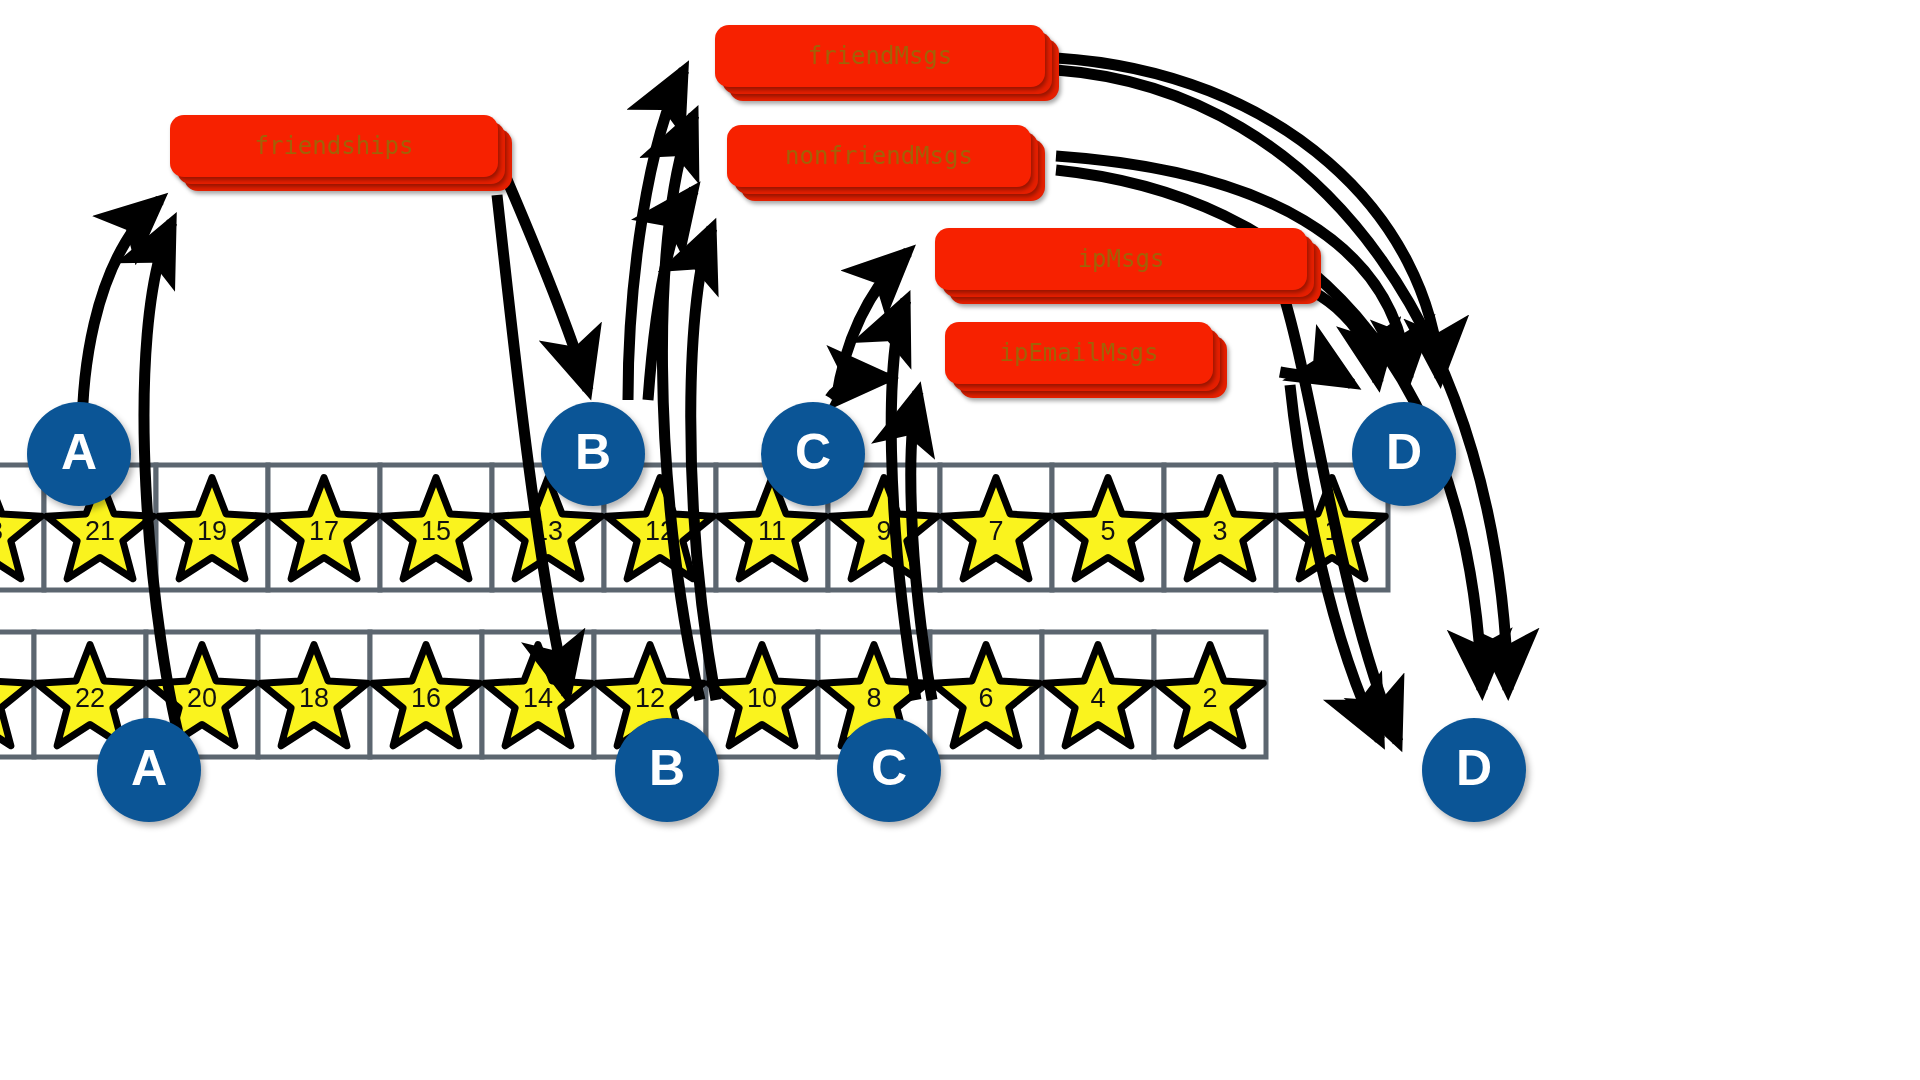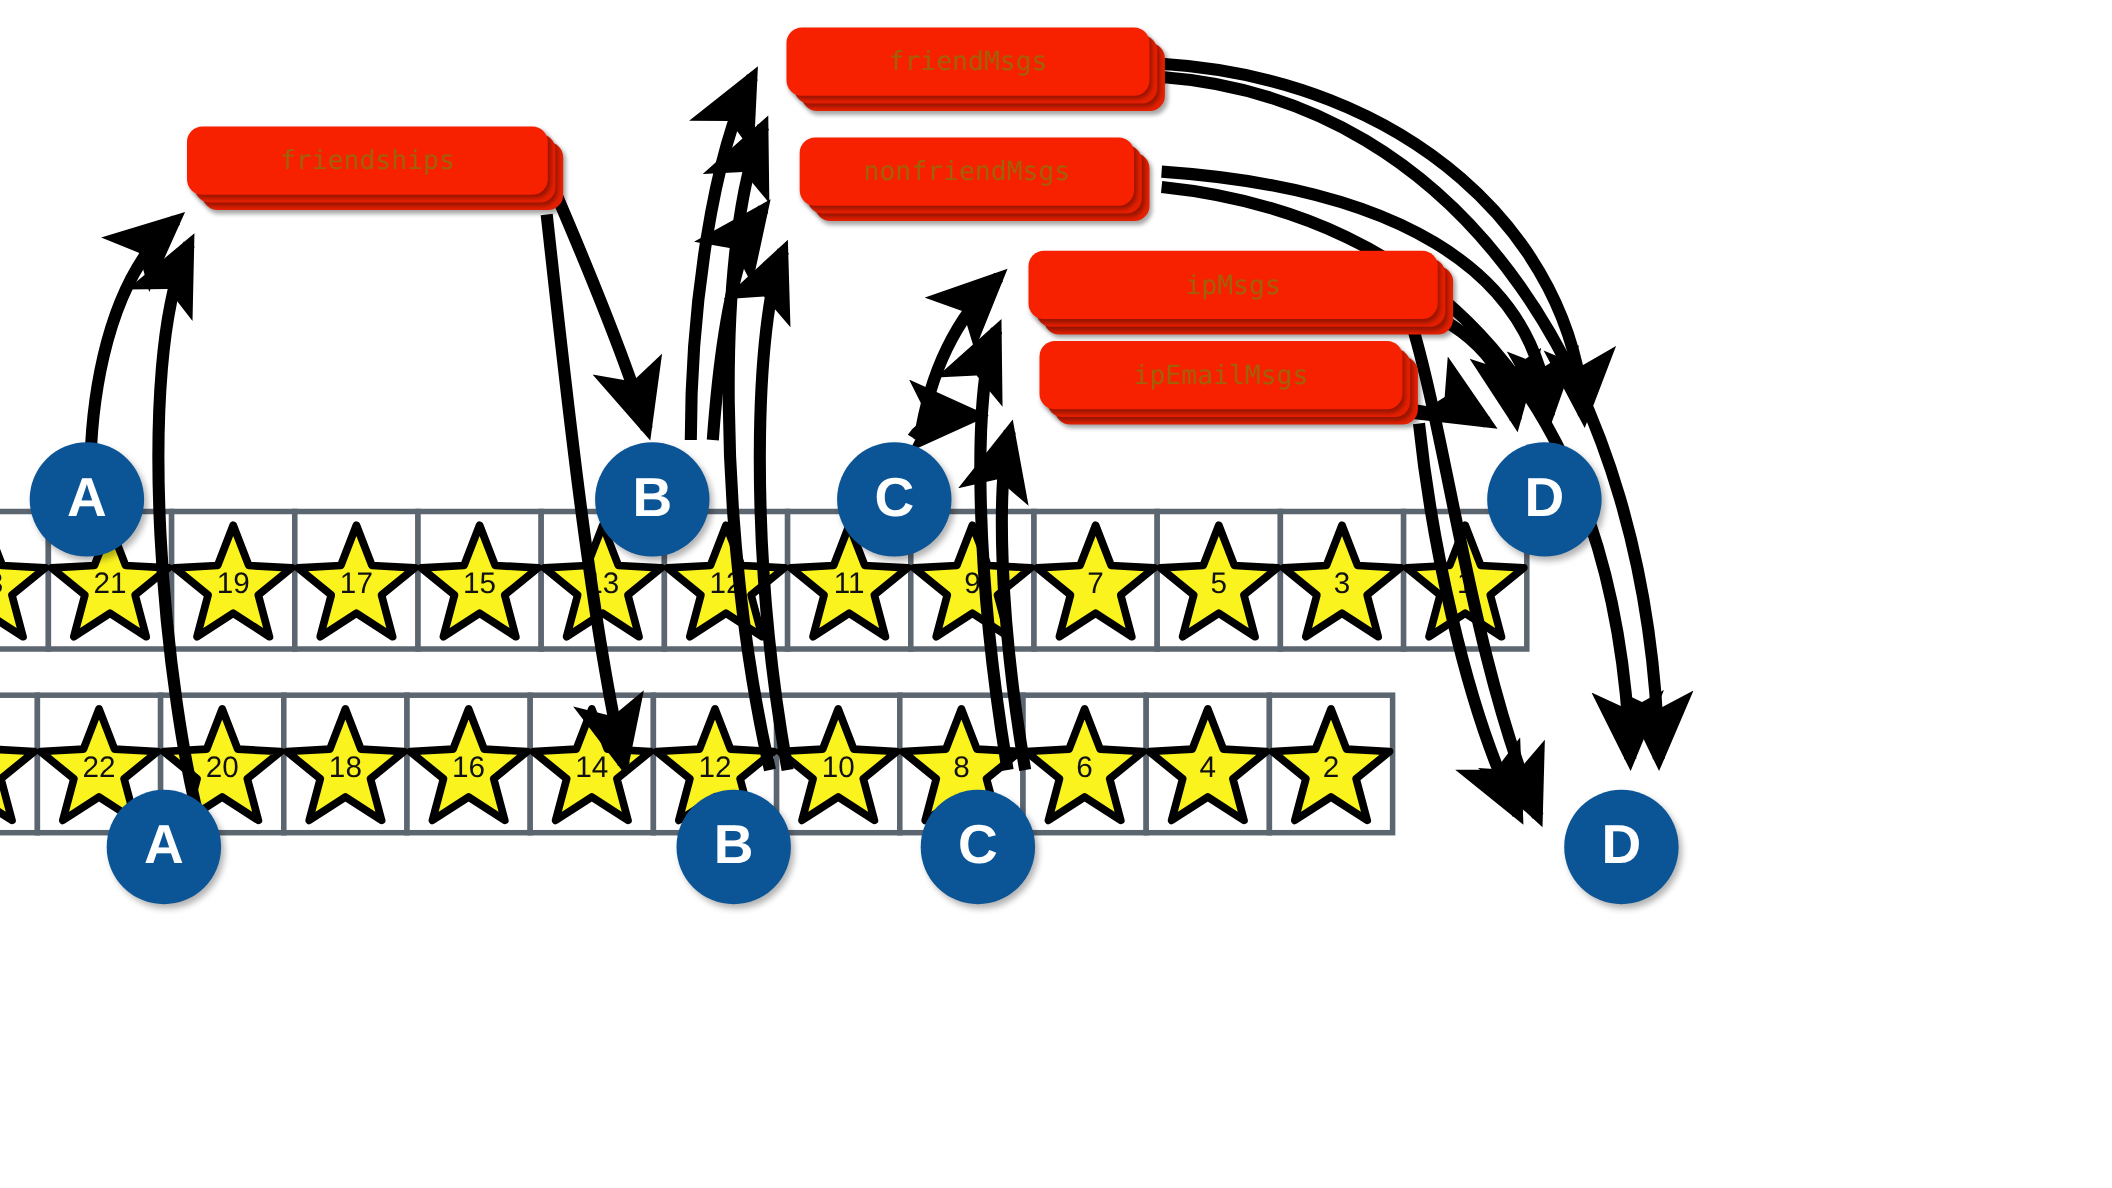--- a/index.html
+++ b/index.html
@@ -262,21 +262,21 @@
         <div class="sheet s2" style="background: rgb(247, 33, 0);"></div>
         <div class="sheet s1" style="background: rgb(247, 33, 0);"></div>
         <div class="label">nonfriendMsgs</div>
       </div>
       <div class="relbox" style="left: 935px; top: 228px; width: 372px;">
         <div class="sheet s3" style="background: rgb(247, 33, 0);"></div>
         <div class="sheet s2" style="background: rgb(247, 33, 0);"></div>
         <div class="sheet s1" style="background: rgb(247, 33, 0);"></div>
         <div class="label">ipMsgs</div>
       </div>
-      <div class="relbox" style="left: 945px; top: 310px; width: 330px;">
+      <div class="relbox" style="left: 945px; top: 322px; width: 268px;">
         <div class="sheet s3" style="background: rgb(247, 33, 0);"></div>
         <div class="sheet s2" style="background: rgb(247, 33, 0);"></div>
         <div class="sheet s1" style="background: rgb(247, 33, 0);"></div>
         <div class="label">ipEmailMsgs</div>
       </div>
     </div>
 
   <div id="nodes-host">
       <div class="node" style="left: 27px; top: 402px; background: rgb(11, 85, 150);">
         <span>A</span>

